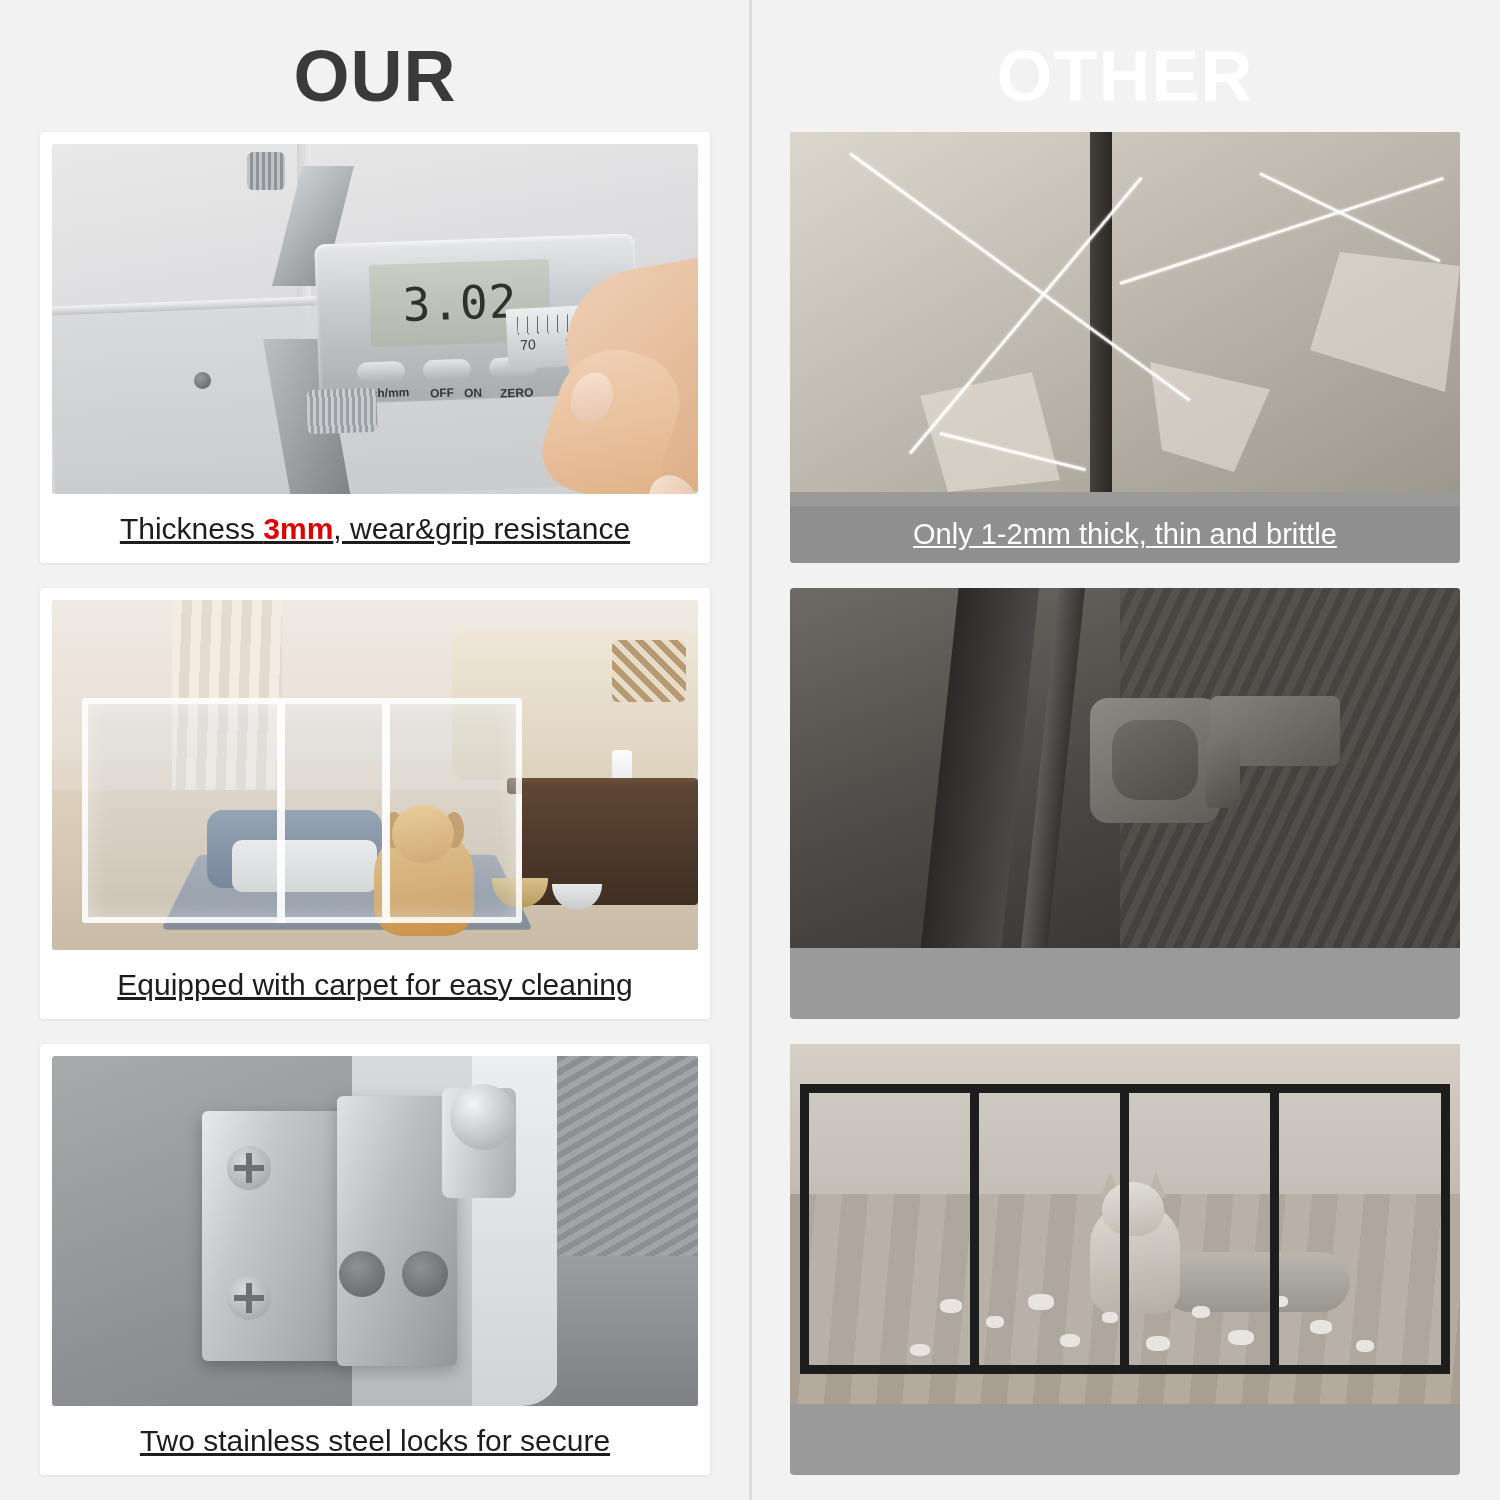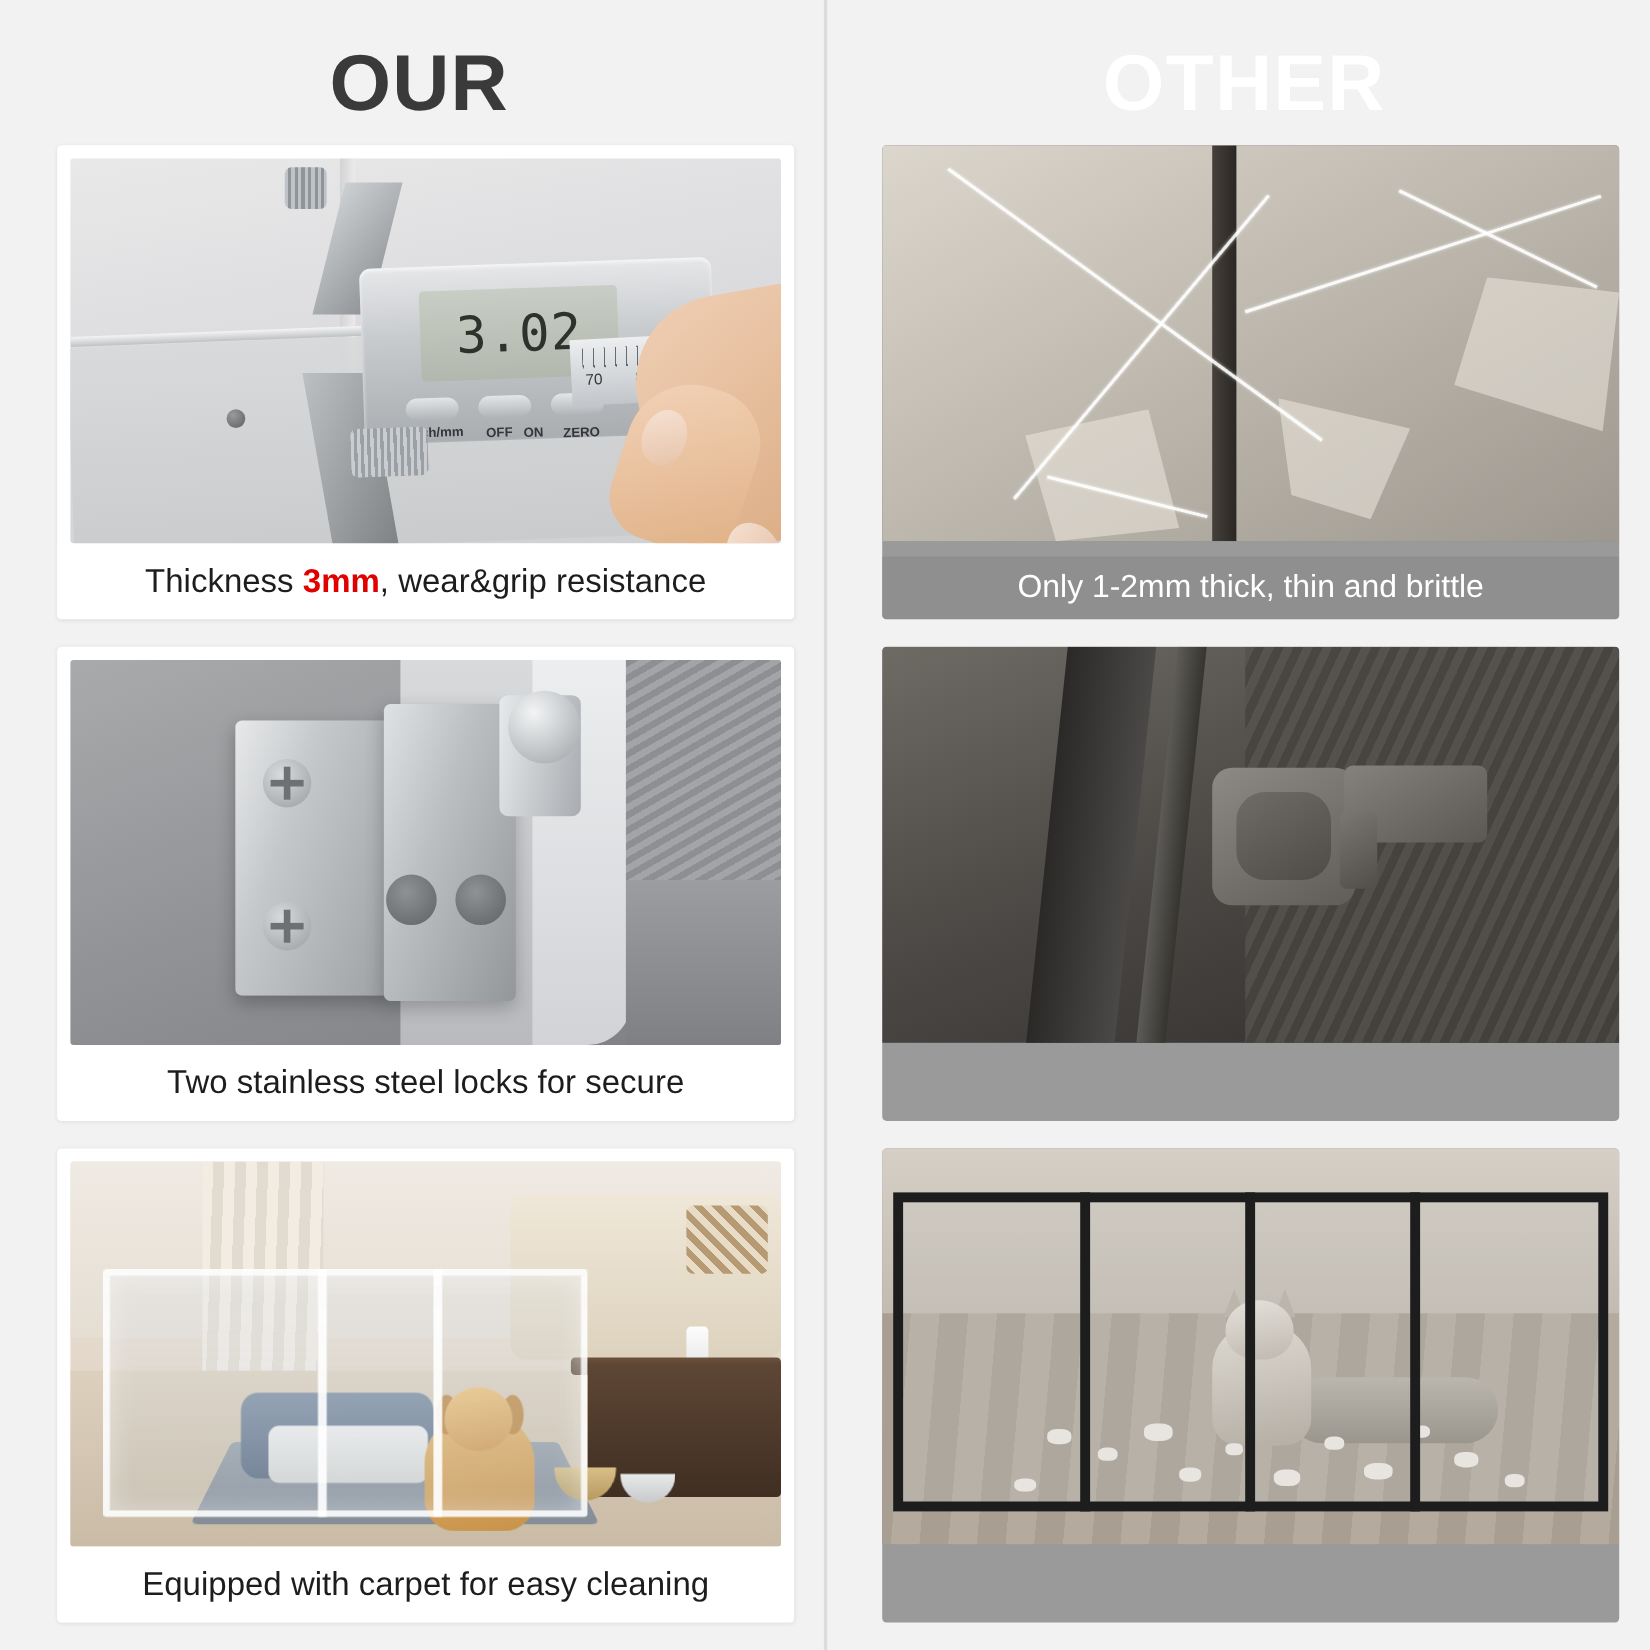--- a/index.html
+++ b/index.html
@@ -16,21 +16,21 @@
     display: flex;
   }
   .divider {
     position: absolute;
     left: 749px; top: 0;
     width: 3px; height: 1500px;
     background: #dcdcdc;
   }
   .column {
     width: 750px; height: 1500px;
-    padding: 20px 40px 22px 52px;
+    padding: 20px 40px 22px 40px;
     display: flex;
     flex-direction: column;
   }
   .col-heading {
     height: 112px;
     display: flex;
     align-items: center;
     justify-content: center;
     font-size: 72px;
     font-weight: bold;
@@ -94,21 +94,21 @@
     background: #ffffff;
   }
   .card.other .caption {
     height: 57px;
     color: #ffffff;
     font-size: 29px;
     background: #8f8f8f;
     margin-top: 36px;
   }
   .highlight { color: #e00000; font-weight: bold; }
-  .cap-text { white-space: nowrap; }
+  .cap-text { white-space: nowrap; text-decoration: underline; }
 
   
   .ph-caliper {
     background: linear-gradient(170deg, #e9e9ea 0%, #dcdcde 45%, #cfd0d2 100%);
   }
   .ph-caliper .wall-line {
     position: absolute; left: 245px; top: 0; width: 14px; height: 350px;
     background: linear-gradient(90deg,#d3d3d5,#eceaea);
   }
   .ph-caliper .glass-edge {
@@ -559,40 +559,20 @@
           <div class="nail"></div>
         </div>
         <div class="caption">
           <span class="cap-text">
             <span>Thickness </span><span class="highlight">3mm</span><span>, wear&amp;grip resistance</span>
           </span>
         </div>
       </div>
 
       <div class="card ours">
-        <div class="photo ph-lock">
-          <div class="bg-door"></div>
-          <div class="bg-wall"></div>
-          <div class="bg-pattern"></div>
-          <div class="bg-floor"></div>
-          <div class="plate-a"></div>
-          <div class="plate-b"></div>
-          <div class="bolt"></div>
-          <div class="bolt-cap"></div>
-          <div class="hole hole1"></div>
-          <div class="hole hole2"></div>
-          <div class="screw-x sc1"></div>
-          <div class="screw-x sc2"></div>
-        </div>
-        <div class="caption">
-          <span class="cap-text">Two stainless steel locks for secure</span>
-        </div>
-      </div>
-
-      <div class="card ours">
         <div class="photo ph-room">
           <div class="wall"></div>
           <div class="curtain"></div>
           <div class="sofa"></div>
           <div class="pillow"></div>
           <div class="bottle"></div>
           <div class="floor"></div>
           <div class="tabletop"></div>
           <div class="table"></div>
           <div class="carpet"></div>
@@ -603,20 +583,40 @@
           <div class="dog-ear-r"></div>
           <div class="dog-head"></div>
           <div class="bowl"></div>
           <div class="bowl2"></div>
           <div class="pen"></div>
           <div class="pen-post pp1"></div>
           <div class="pen-post pp2"></div>
         </div>
         <div class="caption">
           <span class="cap-text">Equipped with carpet for easy cleaning</span>
+        </div>
+      </div>
+
+      <div class="card ours">
+        <div class="photo ph-lock">
+          <div class="bg-door"></div>
+          <div class="bg-wall"></div>
+          <div class="bg-pattern"></div>
+          <div class="bg-floor"></div>
+          <div class="plate-a"></div>
+          <div class="plate-b"></div>
+          <div class="bolt"></div>
+          <div class="bolt-cap"></div>
+          <div class="hole hole1"></div>
+          <div class="hole hole2"></div>
+          <div class="screw-x sc1"></div>
+          <div class="screw-x sc2"></div>
+        </div>
+        <div class="caption">
+          <span class="cap-text">Two stainless steel locks for secure</span>
         </div>
       </div>
 
     </div>
   </div>
 
   <div class="column">
     <div class="col-heading heading-other">OTHER</div>
 
     <div class="cards">

